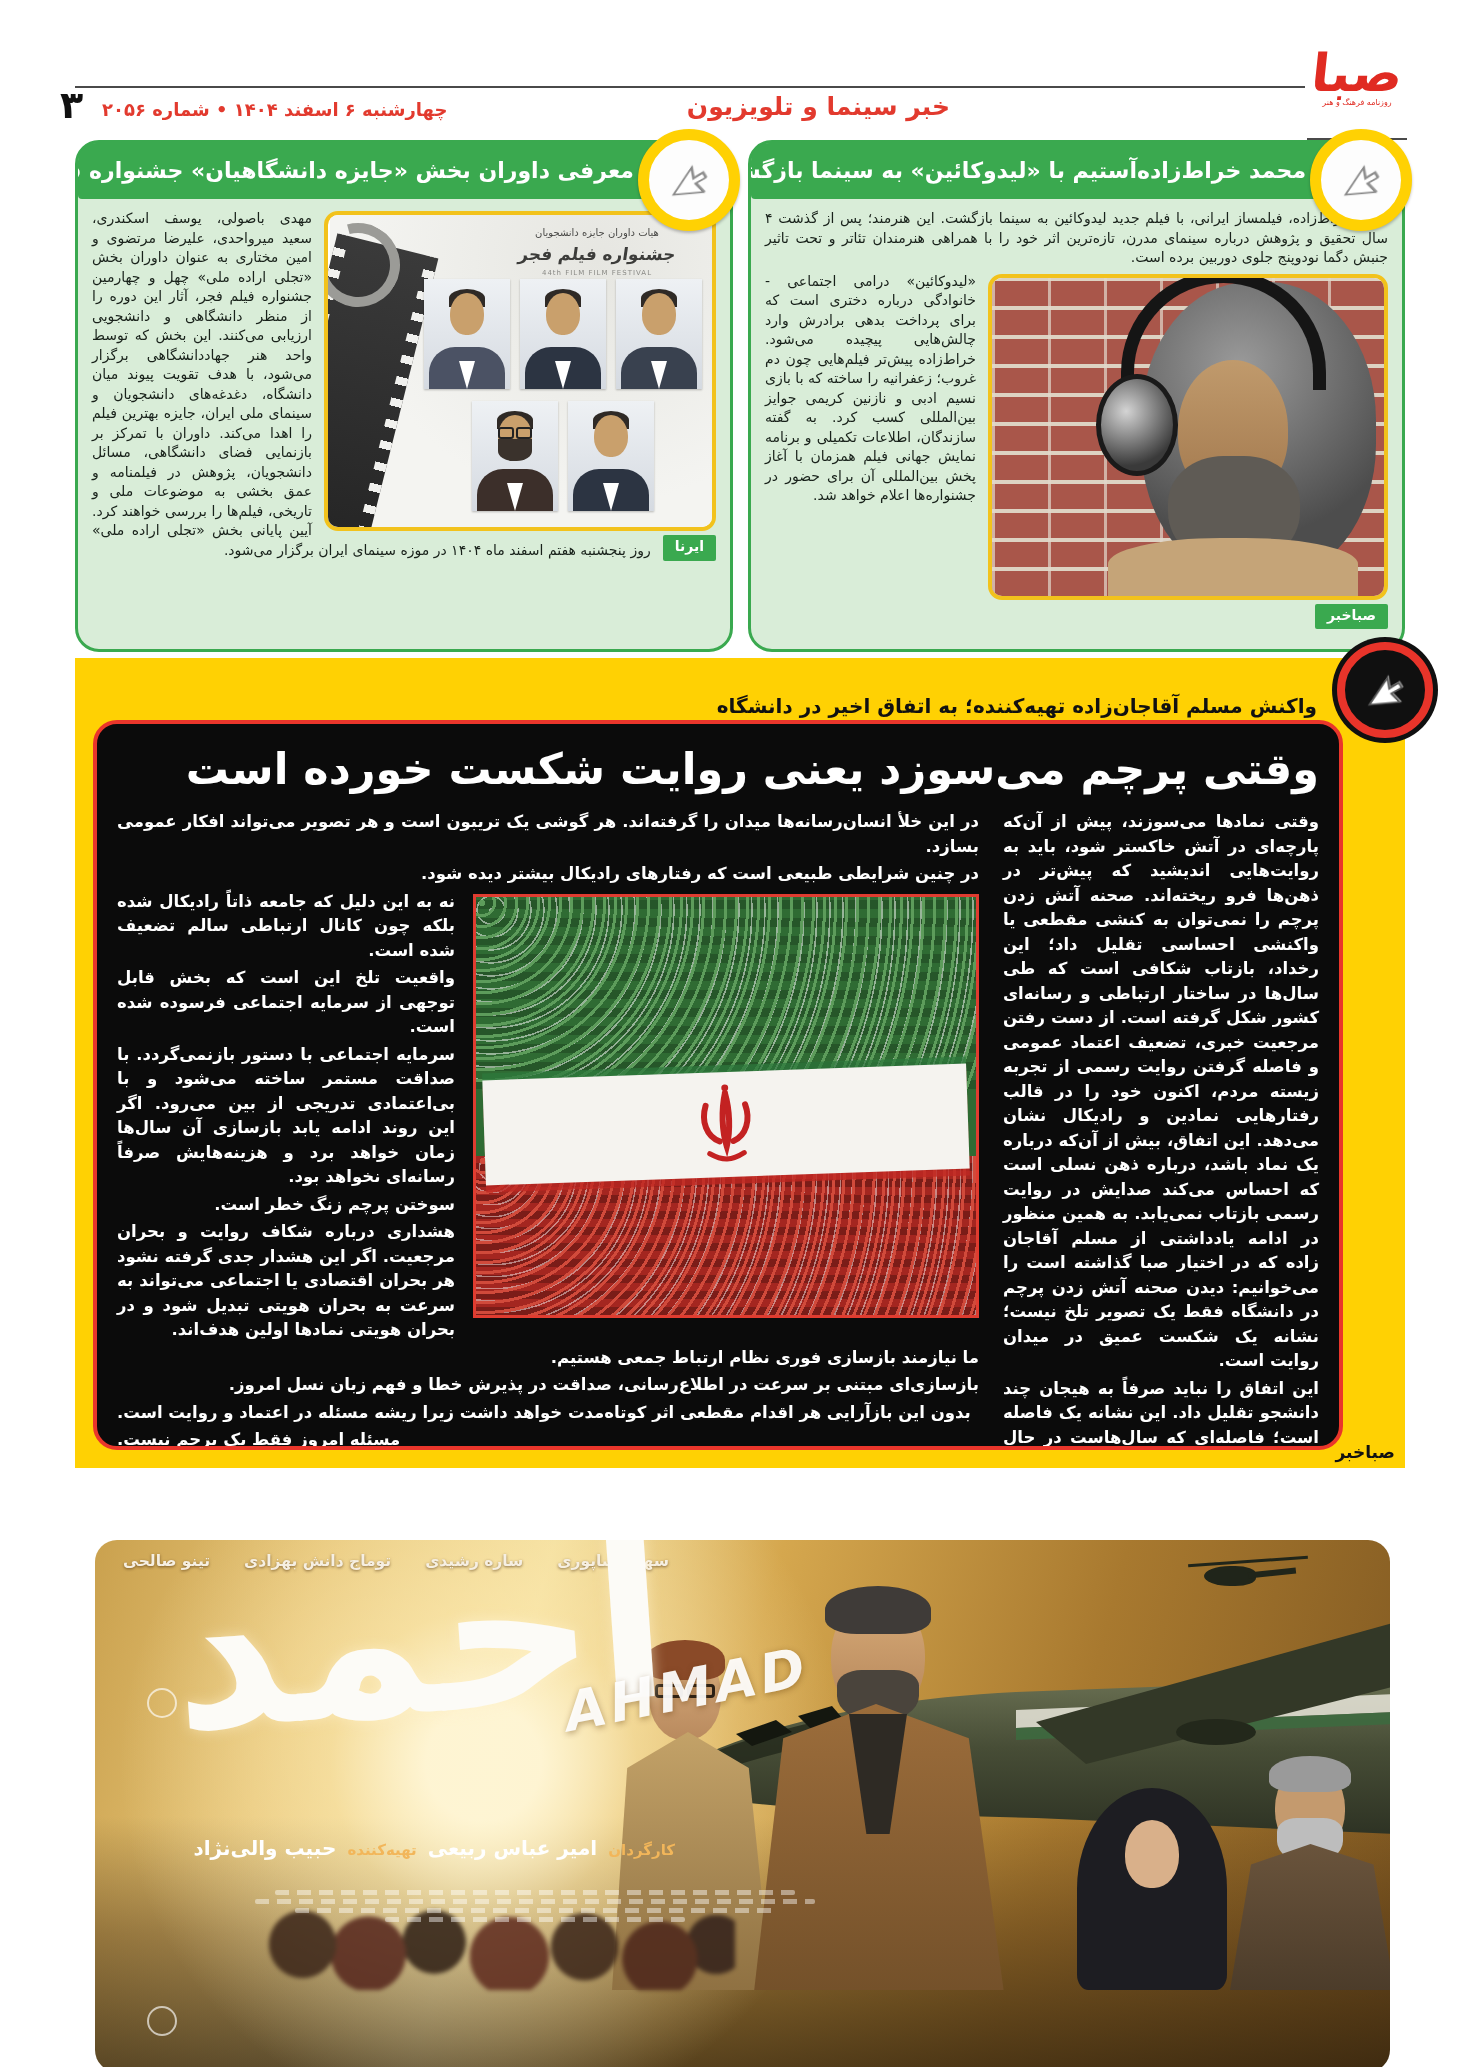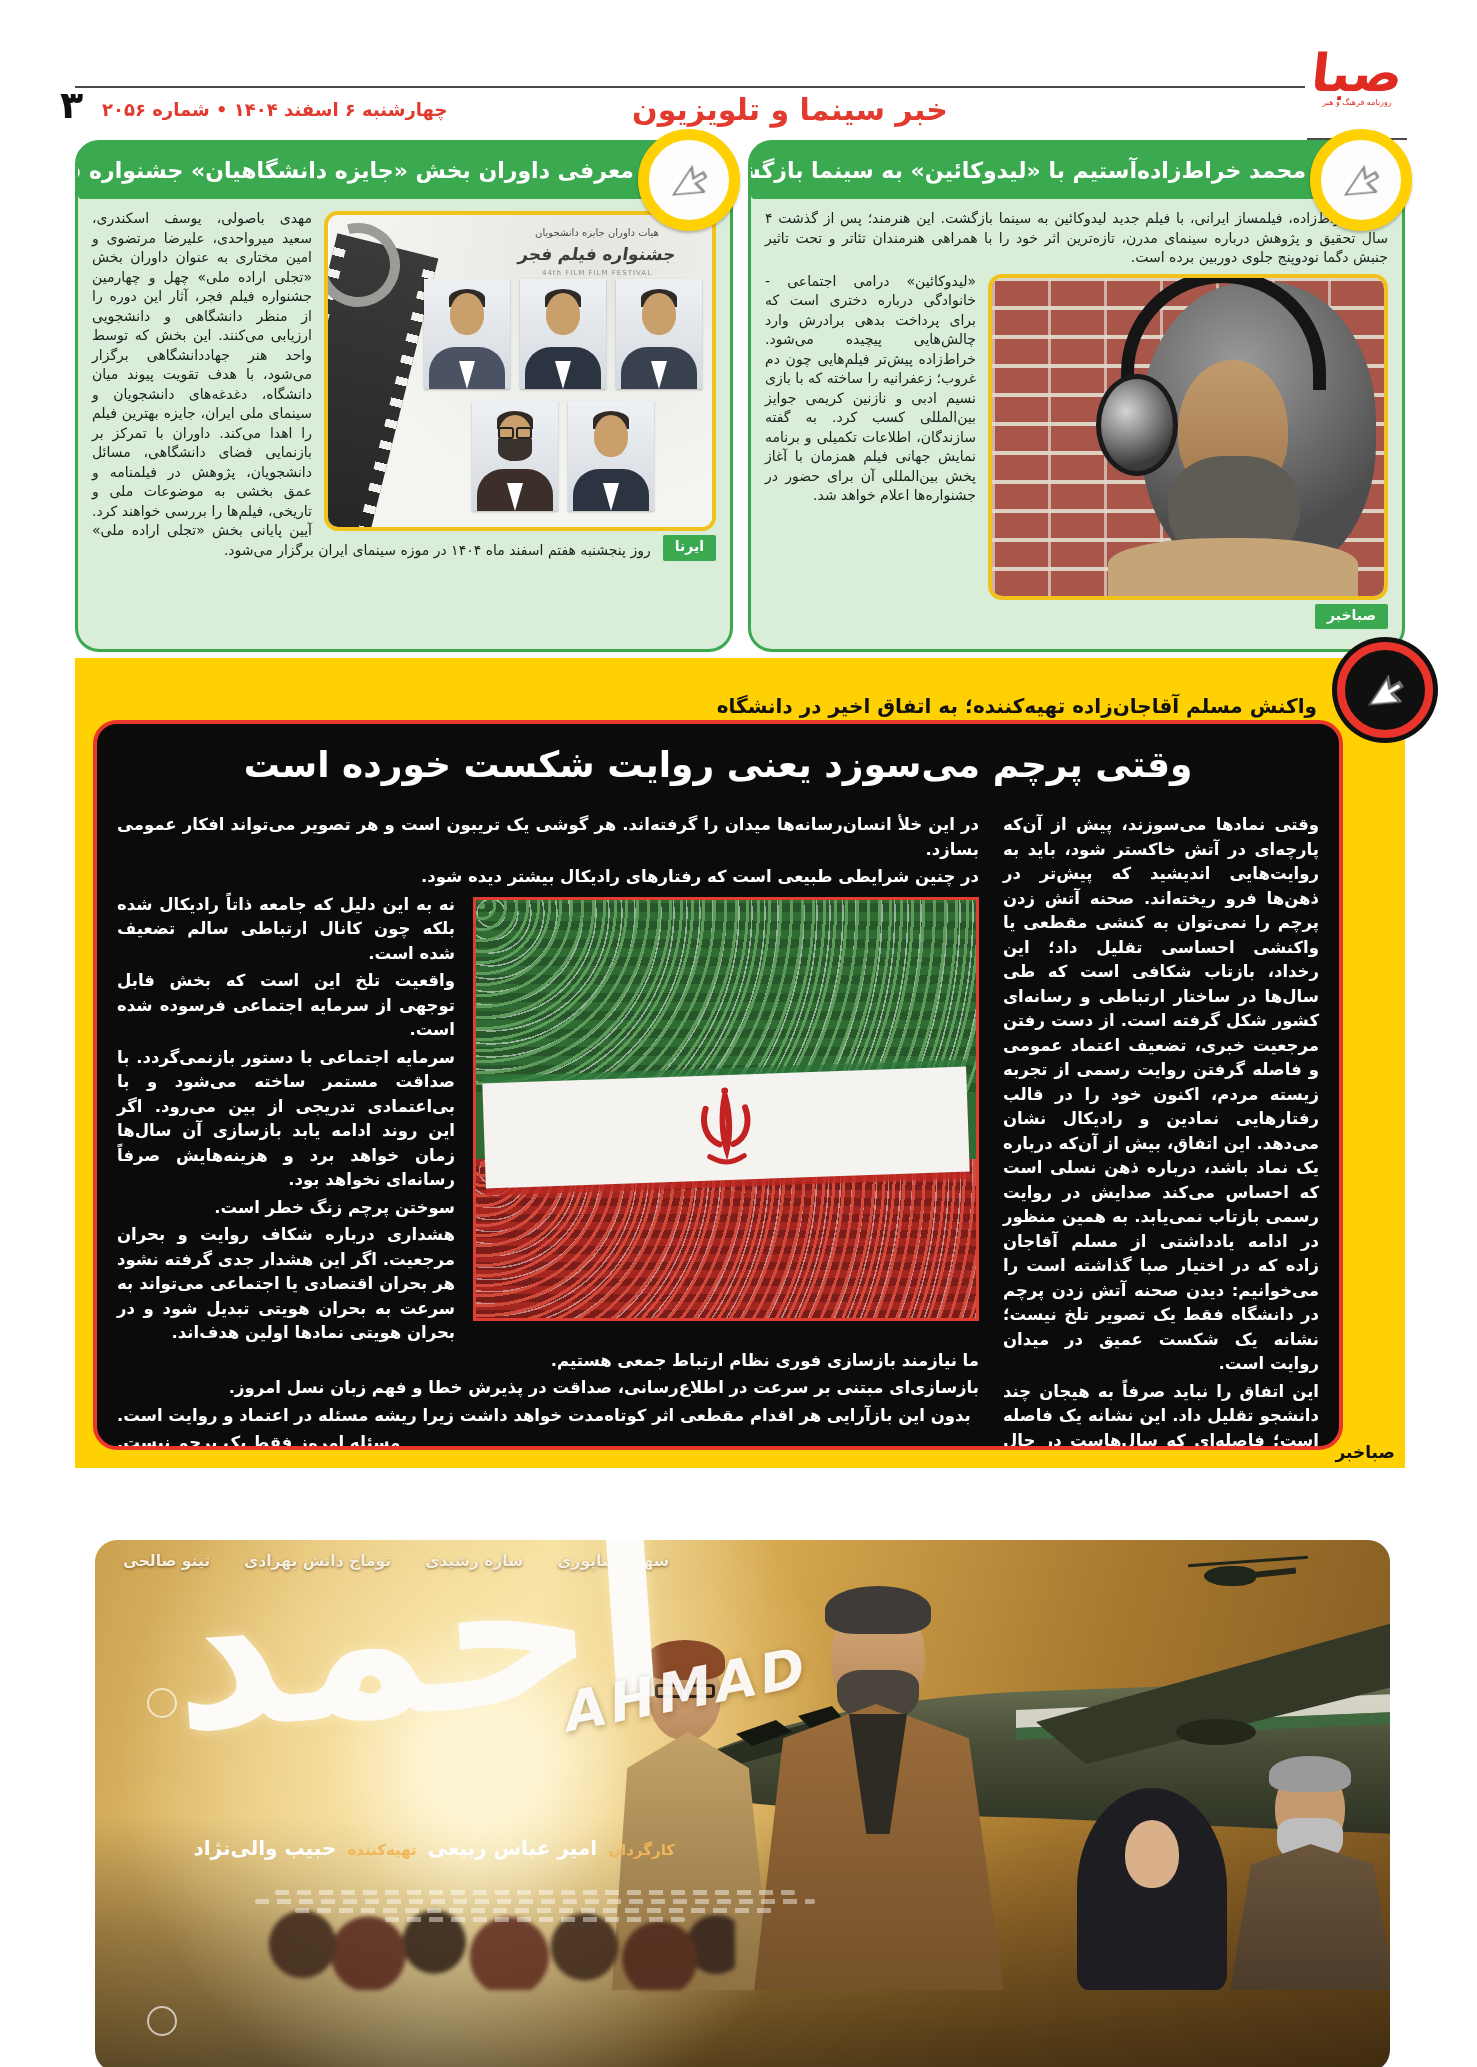--- a/index.html
+++ b/index.html
@@ -5,22 +5,22 @@
   html,body{margin:0;padding:0;background:#fff;}
   #page{position:relative;width:1477px;height:2067px;background:#fff;overflow:hidden;
         font-family:"DejaVu Sans",sans-serif;direction:rtl;}
   .abs{position:absolute;}
 
   
   .hrule{position:absolute;background:#4a4a4a;height:2px;}
   #page-number{position:absolute;left:60px;top:86px;font-size:38px;font-weight:bold;color:#111;line-height:1;}
   #issue-info{position:absolute;left:102px;top:99px;width:356px;font-size:18px;font-weight:bold;
               color:#e23a2e;text-align:left;direction:rtl;}
-  #section-title{position:absolute;left:630px;top:92px;width:320px;text-align:center;
-                 font-size:30px;font-weight:bold;color:#e23a2e;}
+  #section-title{position:absolute;left:630px;top:92px;width:320px;
+                 font-size:25px;font-weight:bold;color:#e23a2e;}
   #logo-wrap{position:absolute;left:1307px;top:42px;width:100px;height:94px;text-align:center;}
   #logo-main{font-size:52px;font-weight:bold;color:#e02b22;line-height:1.2;transform:skewX(-6deg);}
   #logo-sub{font-size:8px;color:#e02b22;margin-top:-6px;}
 
   
   .card{position:absolute;top:140px;height:512px;background:#d9edd8;border:3px solid #3aa94f;
         border-radius:24px;box-sizing:border-box;}
   .card-head{height:56px;background:#3aa94f;border-radius:18px 18px 4px 4px;color:#fff;
              font-weight:bold;font-size:22px;line-height:56px;text-align:right;
              padding:0 96px 0 18px;box-sizing:border-box;white-space:nowrap;overflow:hidden;}
@@ -86,21 +86,21 @@
                border-bottom:0;display:flex;gap:2px;}
   .pf .glasses i{flex:1;border:2px solid #222;border-radius:3px;height:8px;}
   .pf .beard{position:absolute;top:38px;left:50%;transform:translateX(-50%);width:34px;height:22px;
              background:#3a322c;border-radius:0 0 45% 45%;}
 
   
   #feature{position:absolute;left:75px;top:658px;width:1330px;height:810px;background:#ffd103;}
   #feature-kicker{position:absolute;right:88px;top:12px;font-size:20px;font-weight:bold;color:#111;margin-top:24px;}
   #fbox{position:absolute;left:18px;top:62px;width:1250px;height:730px;background:#0b0b0b;
         border:4px solid #ea362b;border-radius:24px;box-sizing:border-box;padding:12px 20px;overflow:hidden;}
-  #ftitle{text-align:center;color:#fff;font-weight:bold;font-size:36px;margin:8px 0 28px;}
+  #ftitle{text-align:right;color:#fff;font-weight:bold;font-size:43px;margin:8px 0 16px;}
   #fcols{display:flex;gap:24px;}
   .fcol-r{flex:0 0 316px;}
   .fp{color:#fff;font-weight:bold;font-size:16.5px;line-height:24.5px;text-align:justify;margin:0 0 3px;}
   .fcol-l{flex:1;min-width:0;}
   #crowd{float:right;width:500px;height:418px;border:3px solid #e03c30;margin:4px 0 12px 18px;
          position:relative;overflow:hidden;background:#2f6b33;}
   .crowd-top{position:absolute;left:0;right:0;top:0;height:46%;
      background:
        repeating-radial-gradient(circle at 6px 6px, #5d9c5b 0 3px, transparent 3px 11px),
        repeating-radial-gradient(circle at 15px 13px, rgba(255,255,255,.5) 0 1.6px, transparent 1.6px 13px),

